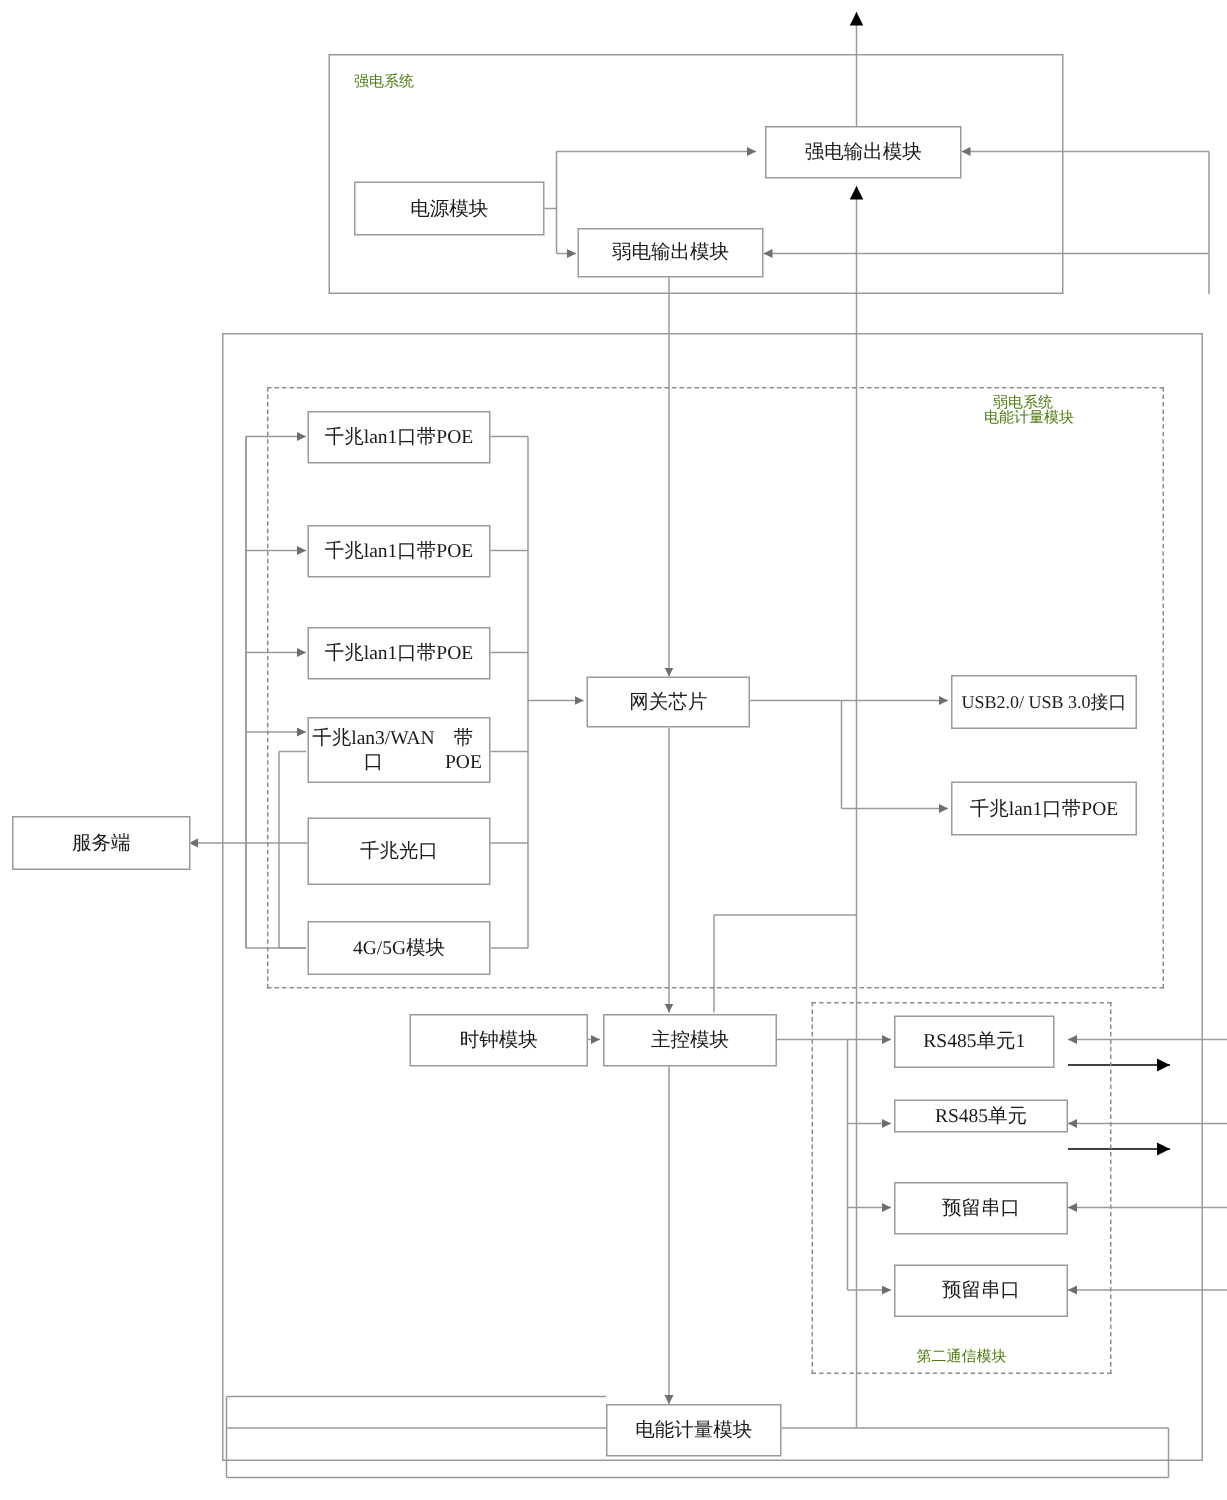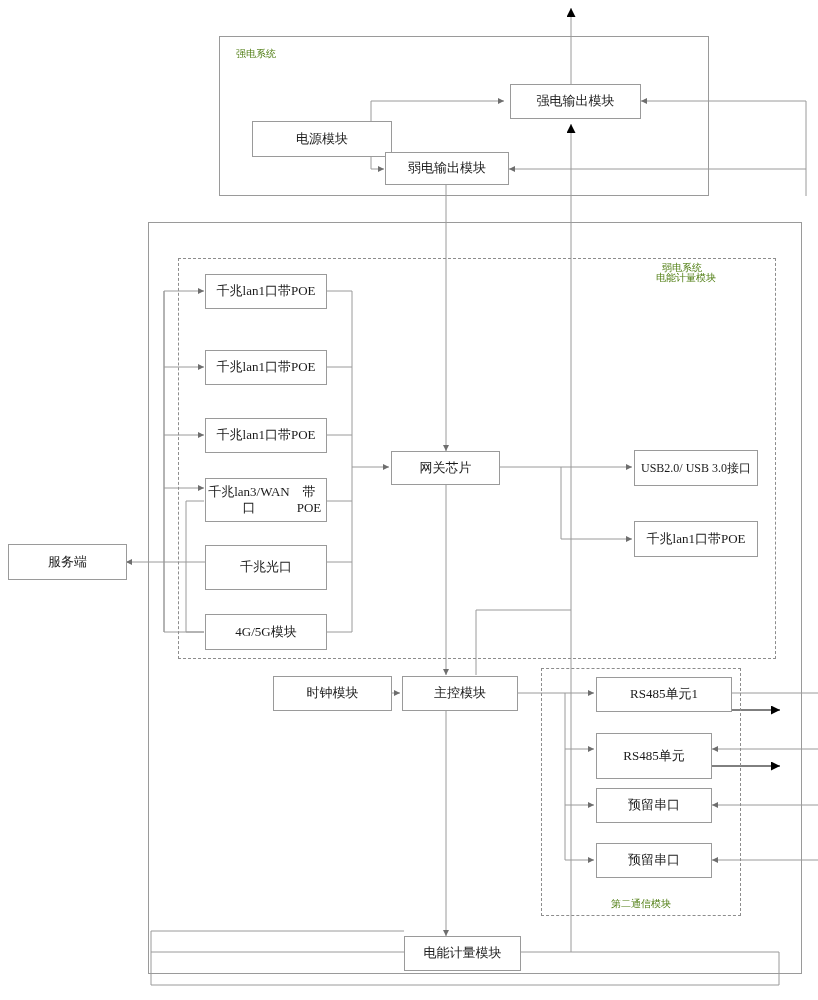--- a/index.html
+++ b/index.html
@@ -117,21 +117,21 @@
 
   <div class="frame" style="left:148px;top:222px;width:654px;height:752px;"></div>
   <div class="flabel" style="left:662px;top:234px;margin-top:27px;">弱电系统</div>
 
   <div class="dframe" style="left:178px;top:258px;width:598px;height:401px;"></div>
   <div class="flabel" style="left:656px;top:271px;">电能计量模块</div>
 
   <div class="dframe" style="left:541px;top:668px;width:200px;height:248px;"></div>
   <div class="flabel" style="left:611px;top:897px;">第二通信模块</div>
 
-  <div class="box" style="left:252px;top:121px;width:140px;height:36px;">
+  <div class="box" style="left:236px;top:121px;width:127px;height:36px;">
     <span>电源模块</span>
   </div>
 
   <div class="box" style="left:385px;top:152px;width:124px;height:33px;">
     <span>弱电输出模块</span>
   </div>
 
   <div class="box" style="left:510px;top:84px;width:131px;height:35px;">
     <span>强电输出模块</span>
   </div>
@@ -178,25 +178,25 @@
   </div>
 
   <div class="box" style="left:228px;top:676px;width:119px;height:35px;margin-left:45px;">
     <span>时钟模块</span>
   </div>
 
   <div class="box" style="left:402px;top:676px;width:116px;height:35px;">
     <span>主控模块</span>
   </div>
 
-  <div class="box" style="left:596px;top:677px;width:136px;height:35px;">
+  <div class="box" style="left:596px;top:677px;width:107px;height:35px;">
     <span class="lat">RS485单元1</span>
   </div>
 
-  <div class="box" style="left:596px;top:733px;width:116px;height:46px;">
+  <div class="box" style="left:596px;top:733px;width:116px;height:22px;">
     <span class="lat">RS485单元</span>
   </div>
 
   <div class="box" style="left:596px;top:788px;width:116px;height:35px;">
     <span>预留串口</span>
   </div>
 
   <div class="box" style="left:596px;top:843px;width:116px;height:35px;">
     <span>预留串口</span>
   </div>

